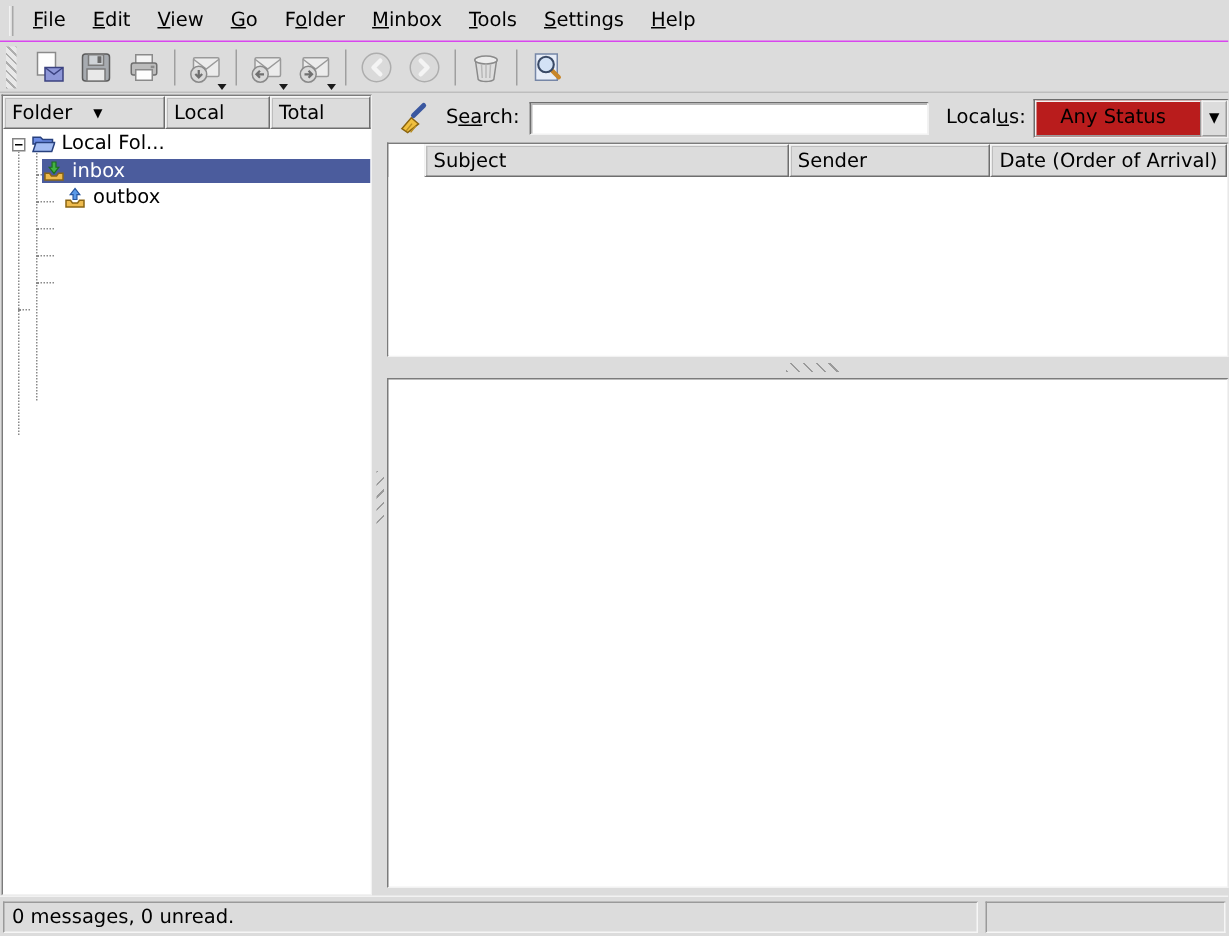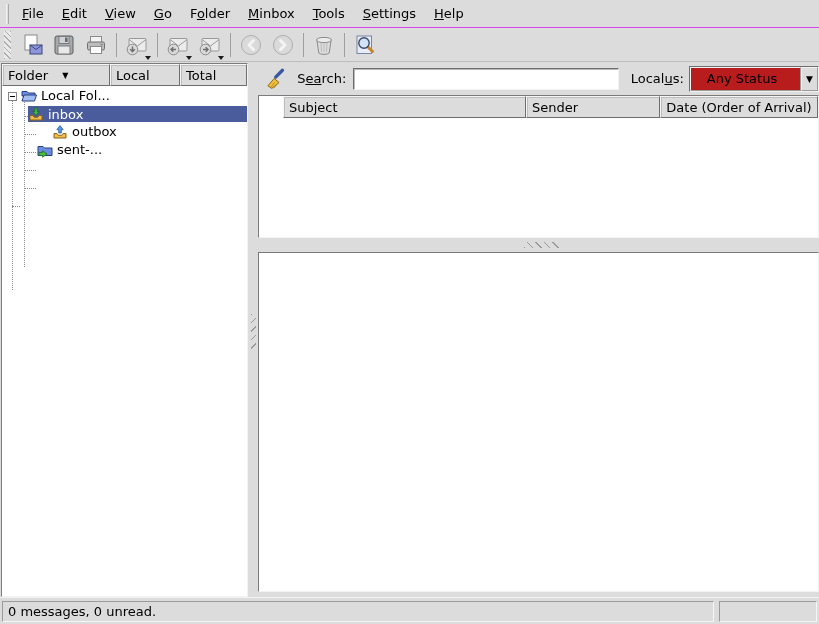--- a/index.html
+++ b/index.html
@@ -72,21 +72,21 @@
   .hsplit .grip { position:absolute; top:4px; left:266px; width:36px; height:6px;
       background:repeating-linear-gradient(45deg,#9a9a9a 0 1px,transparent 1px 6px); }
   .preview { height:340px; background:#fff;
       border:1px solid; border-color:#7b7b7b #f2f2f2 #f2f2f2 #7b7b7b; }
 
   
   .statusbar { position:absolute; left:0; bottom:0; width:819px; height:27px; background:#dcdcdc;
       border-top:1px solid #f2f2f2; display:flex; align-items:center; padding:2px; }
   .sb-panel { height:21px; border:1px solid; border-color:#9a9a9a #f6f6f6 #f6f6f6 #9a9a9a;
       display:flex; align-items:center; padding:0 5px; }
-  .sb-left { width:712px; }
+  .sb-left { width:650px; }
   .sb-right { flex:1; margin-left:5px; }
 
   .lbl { white-space:nowrap; }
 </style>
 </head>
 <body>
 
 <div class="menubar">
   <div class="handle"></div>
   <div class="menu-item"><span class="accel">F</span><span>ile</span></div>
@@ -237,35 +237,28 @@
     <div class="tree-row" style="padding-left:26px">
       <span class="row-selected-bg">
         <svg class="icon16" viewBox="0 0 16 16">
           <path d="M6.7 2 h2.6 v3.5 h1.9 L8 9.6 4.8 5.5 h1.9z" fill="#43b343" stroke="#1c6e1c" stroke-width="0.8"></path>
           <path d="M2 9.5 h3 l1.3 1.8 h3.4 L11 9.5 h3 V14 H2z" fill="#eebb4e" stroke="#8a6514"></path>
         </svg>
         <span class="row-label">inbox</span>
       </span>
     </div>
 
-    <div class="tree-row" style="padding-left:50px">
+    <div class="tree-row" style="padding-left:40px">
       <svg class="icon16" viewBox="0 0 16 16">
         <path d="M8 1.6 l3.2 4.1 H9.3 V9 H6.7 V5.7 H4.8z" fill="#5b9ae8" stroke="#27569e" stroke-width="0.8"></path>
         <path d="M2 9.5 h3 l1.3 1.8 h3.4 L11 9.5 h3 V14 H2z" fill="#eebb4e" stroke="#8a6514"></path>
       </svg>
       <span class="row-label">outbox</span>
     </div>
 
-    <div class="tree-row" style="padding-left:35px">
-      <svg class="icon16" viewBox="0 0 16 16">
-        <path d="M1 4.5 h5 L7.5 6 H15 v7.5 H1z" fill="#6c8ce4" stroke="#27407e"></path>
-        <path d="M2 10.5 h3.5 V8.8 L10 12 5.5 15.2 v-1.7 H2z" fill="#4abf3f" stroke="#1d6e1d" stroke-width="0.8"></path>
-      </svg>
-      <span class="row-label">sent-...</span>
-    </div>
 
 
 
   </div>
 </div>
 
 <div class="vsplit">
   <div class="grip"></div>
 </div>
 

